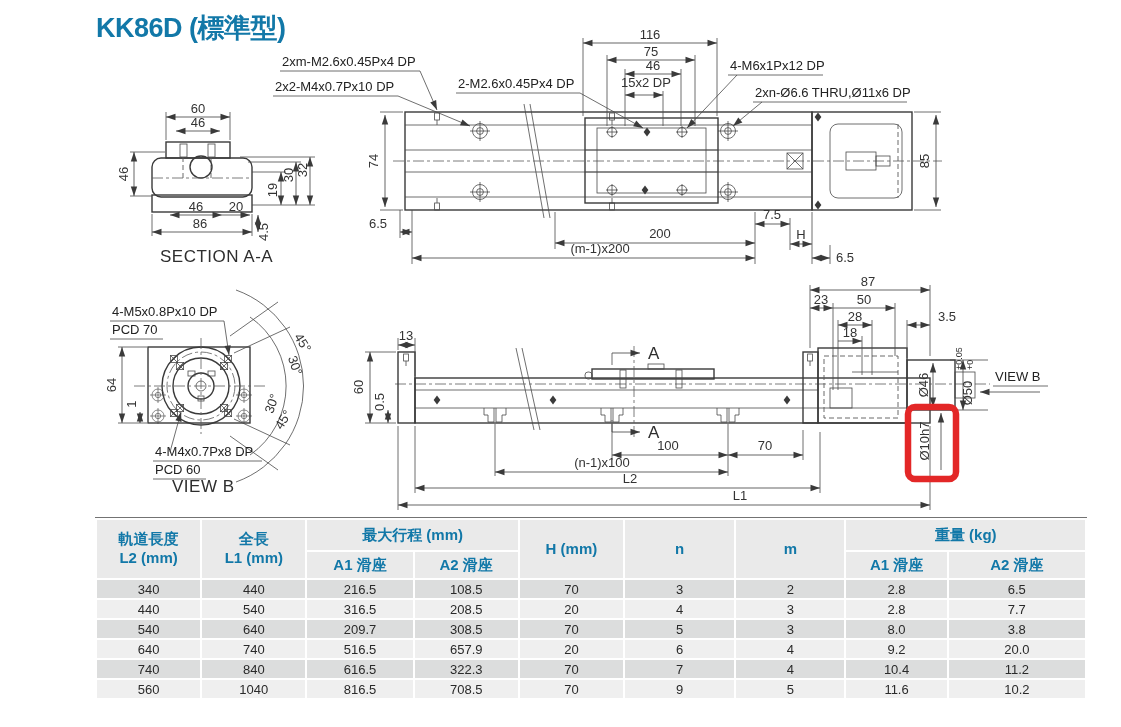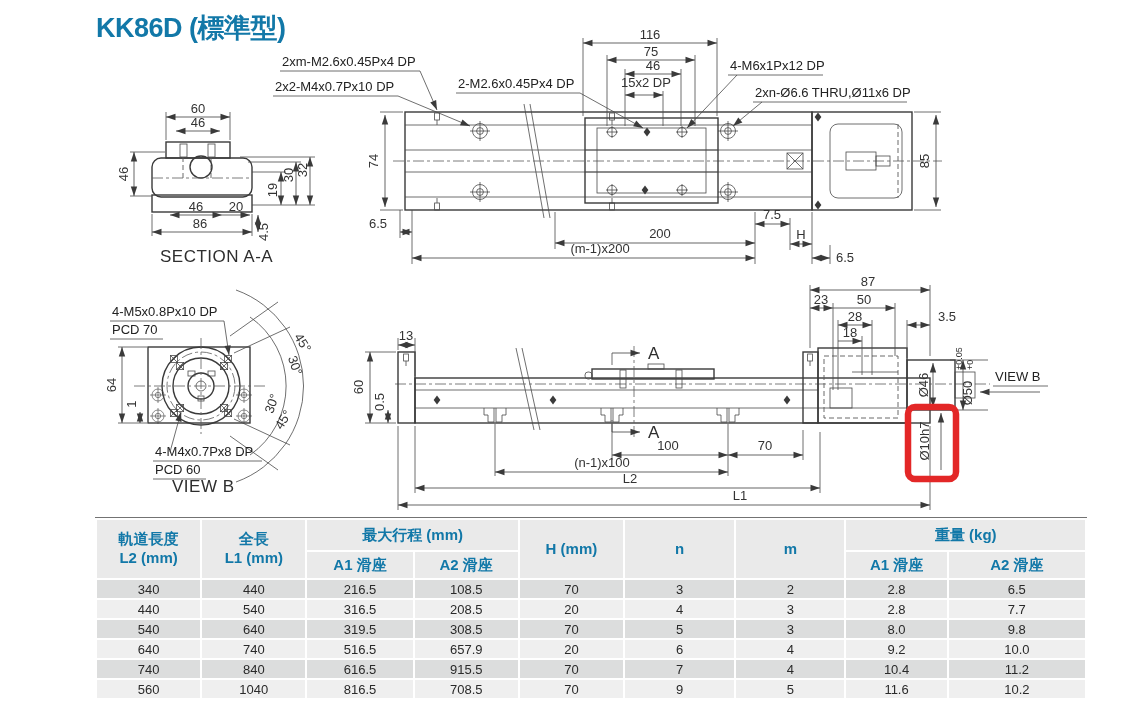--- a/index.html
+++ b/index.html
@@ -450,44 +450,44 @@
           <td>208.5</td>
           <td>20</td>
           <td>4</td>
           <td>3</td>
           <td>2.8</td>
           <td>7.7</td>
         </tr>
         <tr>
           <td>540</td>
           <td>640</td>
-          <td>319.5</td>
+          <td>209.7</td>
           <td>308.5</td>
           <td>70</td>
           <td>5</td>
           <td>3</td>
           <td>8.0</td>
-          <td>9.8</td>
+          <td>3.8</td>
         </tr>
         <tr>
           <td>640</td>
           <td>740</td>
           <td>516.5</td>
           <td>657.9</td>
           <td>20</td>
           <td>6</td>
           <td>4</td>
           <td>9.2</td>
-          <td>10.0</td>
+          <td>20.0</td>
         </tr>
         <tr>
           <td>740</td>
           <td>840</td>
           <td>616.5</td>
-          <td>915.5</td>
+          <td>322.3</td>
           <td>70</td>
           <td>7</td>
           <td>4</td>
           <td>10.4</td>
           <td>11.2</td>
         </tr>
         <tr>
           <td>560</td>
           <td>1040</td>
           <td>816.5</td>

